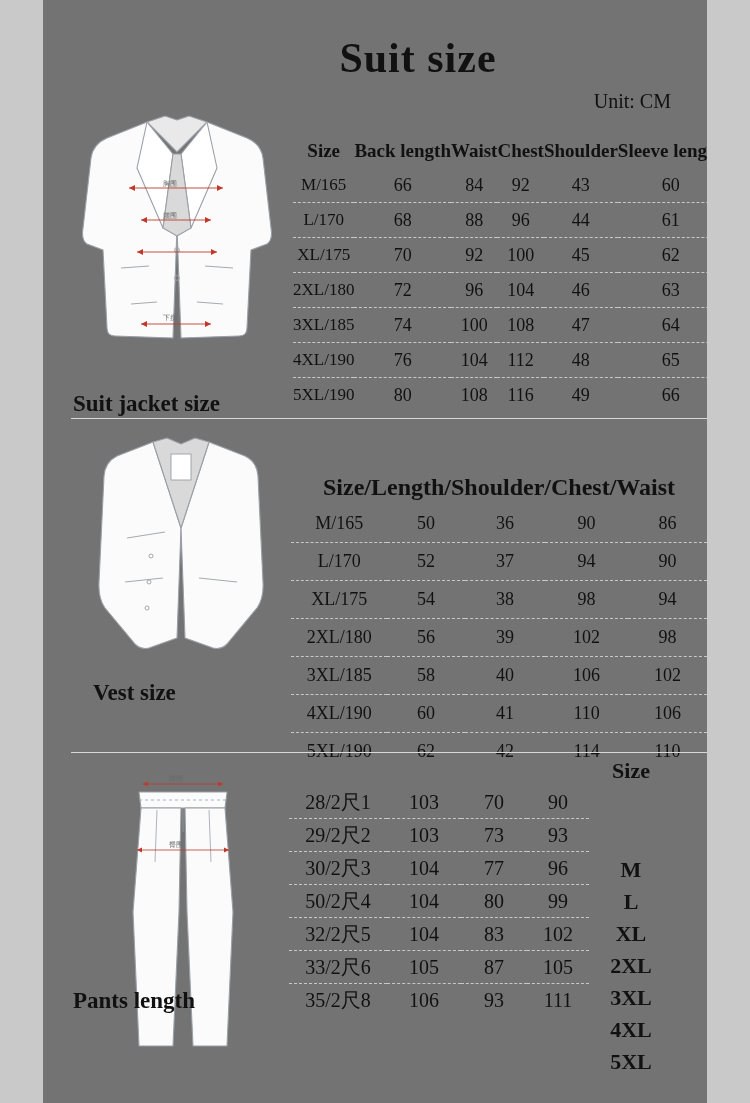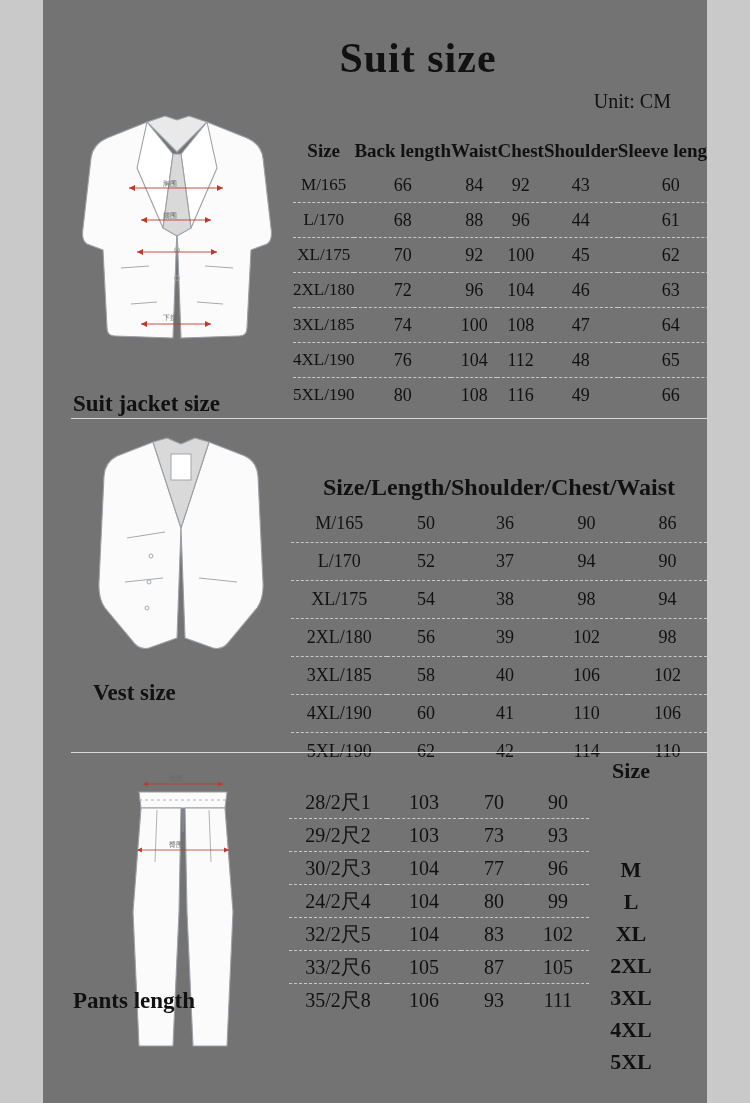--- a/index.html
+++ b/index.html
@@ -387,21 +387,21 @@
         <td>73</td>
         <td>93</td>
       </tr>
       <tr>
         <td>30/2尺3</td>
         <td>104</td>
         <td>77</td>
         <td>96</td>
       </tr>
       <tr>
-        <td>24/2尺4</td>
+        <td>50/2尺4</td>
         <td>104</td>
         <td>80</td>
         <td>99</td>
       </tr>
       <tr>
         <td>32/2尺5</td>
         <td>104</td>
         <td>83</td>
         <td>102</td>
       </tr>

